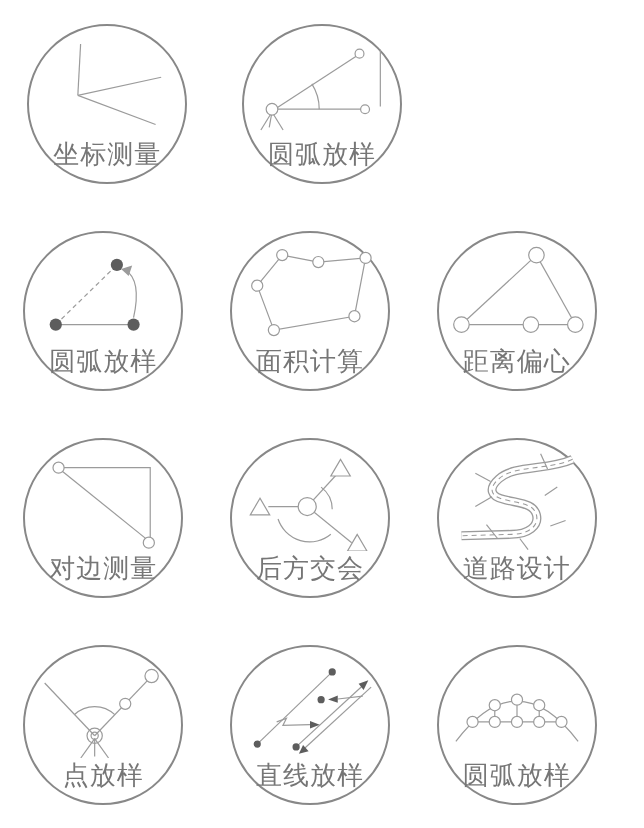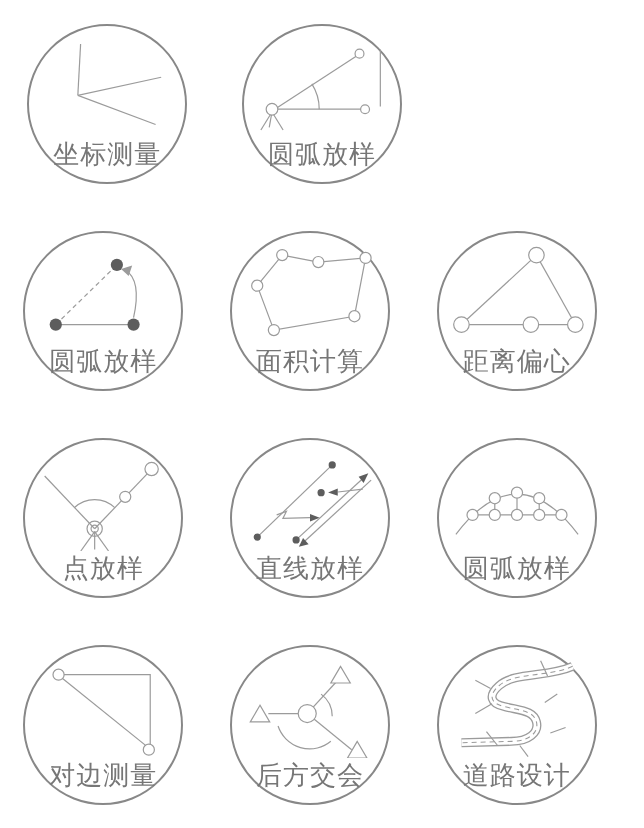--- a/index.html
+++ b/index.html
@@ -122,20 +122,67 @@
         <svg class="icon" viewBox="0 0 100 72" fill="none" stroke="currentColor" stroke-width="1.2">
           <path d="M10,58 L64,8"></path>
           <path d="M64,8 L92,58"></path>
           <path d="M10,58 L92,58"></path>
           <circle cx="10" cy="58" r="5.6" fill="#ffffff"></circle>
           <circle cx="64" cy="8" r="5.6" fill="#ffffff"></circle>
           <circle cx="92" cy="58" r="5.6" fill="#ffffff"></circle>
           <circle cx="60" cy="58" r="5.6" fill="#ffffff"></circle>
         </svg>
         <div class="lbl">距离偏心</div>
+      </div>
+    </div>
+  </div>
+
+  <div class="row">
+    <div class="cell">
+      <div class="tile">
+        <svg class="icon" viewBox="0 0 100 72" fill="none" stroke="currentColor" stroke-width="1.2">
+          <path d="M18,12 L84,12 L84,66"></path>
+          <path d="M20,14 L82,64"></path>
+          <circle cx="18" cy="12" r="4" fill="#ffffff"></circle>
+          <circle cx="83" cy="66" r="4" fill="#ffffff"></circle>
+        </svg>
+        <div class="lbl">对边测量</div>
+      </div>
+    </div>
+    <div class="cell">
+      <div class="tile">
+        <svg class="icon" viewBox="0 0 100 72" fill="none" stroke="currentColor" stroke-width="1.2">
+          <path d="M20,40 L48,40"></path>
+          <path d="M48,40 L70,16"></path>
+          <path d="M48,40 L80,66"></path>
+          <path d="M27,49 A24,24 0 0 0 65,60"></path>
+          <path d="M58,26 A20,20 0 0 1 66,42"></path>
+          <circle cx="48" cy="40" r="6.5" fill="#ffffff"></circle>
+          <polygon points="14,34 7,46 21,46" fill="#ffffff"></polygon>
+          <polygon points="72,6 65,18 79,18" fill="#ffffff"></polygon>
+          <polygon points="84,60 77,72 91,72" fill="#ffffff"></polygon>
+        </svg>
+        <div class="lbl">后方交会</div>
+      </div>
+    </div>
+    <div class="cell">
+      <div class="tile">
+        <svg class="icon" viewBox="0 0 100 72" fill="none" stroke="currentColor" stroke-width="1.2">
+          <path d="M90,6 C72,14 48,10 37,20 C29,27 31,33 41,35 C53,38 62,38 64,46 C66,54 58,60 46,60 L10,61" stroke-width="9"></path>
+          <path d="M90,6 C72,14 48,10 37,20 C29,27 31,33 41,35 C53,38 62,38 64,46 C66,54 58,60 46,60 L10,61" stroke="#ffffff" stroke-width="6.4"></path>
+          <path d="M90,6 C72,14 48,10 37,20 C29,27 31,33 41,35 C53,38 62,38 64,46 C66,54 58,60 46,60 L10,61" stroke-dasharray="5,4" stroke-width="1.1"></path>
+          <path d="M67,2 L72,13"></path>
+          <path d="M20,16 L31,22"></path>
+          <path d="M20,40 L32,33"></path>
+          <path d="M70,32 L79,26"></path>
+          <path d="M74,54 L85,50"></path>
+          <path d="M28,53 L36,63"></path>
+          <path d="M52,63 L58,71"></path>
+        </svg>
+        <div class="lbl">道路设计</div>
       </div>
     </div>
   </div>
 
   <div class="row">
     <div class="cell">
       <div class="tile">
         <svg class="icon" viewBox="0 0 100 72" fill="none" stroke="currentColor" stroke-width="1.2">
           <path d="M44,56 L8,18"></path>
           <path d="M44,56 L88,10"></path>
@@ -186,60 +233,13 @@
           <circle cx="82" cy="46" r="4" fill="#ffffff"></circle>
           <circle cx="34" cy="34" r="4" fill="#ffffff"></circle>
           <circle cx="50" cy="30" r="4" fill="#ffffff"></circle>
           <circle cx="66" cy="34" r="4" fill="#ffffff"></circle>
         </svg>
         <div class="lbl">圆弧放样</div>
       </div>
     </div>
   </div>
 
-  <div class="row">
-    <div class="cell">
-      <div class="tile">
-        <svg class="icon" viewBox="0 0 100 72" fill="none" stroke="currentColor" stroke-width="1.2">
-          <path d="M18,12 L84,12 L84,66"></path>
-          <path d="M20,14 L82,64"></path>
-          <circle cx="18" cy="12" r="4" fill="#ffffff"></circle>
-          <circle cx="83" cy="66" r="4" fill="#ffffff"></circle>
-        </svg>
-        <div class="lbl">对边测量</div>
-      </div>
-    </div>
-    <div class="cell">
-      <div class="tile">
-        <svg class="icon" viewBox="0 0 100 72" fill="none" stroke="currentColor" stroke-width="1.2">
-          <path d="M20,40 L48,40"></path>
-          <path d="M48,40 L70,16"></path>
-          <path d="M48,40 L80,66"></path>
-          <path d="M27,49 A24,24 0 0 0 65,60"></path>
-          <path d="M58,26 A20,20 0 0 1 66,42"></path>
-          <circle cx="48" cy="40" r="6.5" fill="#ffffff"></circle>
-          <polygon points="14,34 7,46 21,46" fill="#ffffff"></polygon>
-          <polygon points="72,6 65,18 79,18" fill="#ffffff"></polygon>
-          <polygon points="84,60 77,72 91,72" fill="#ffffff"></polygon>
-        </svg>
-        <div class="lbl">后方交会</div>
-      </div>
-    </div>
-    <div class="cell">
-      <div class="tile">
-        <svg class="icon" viewBox="0 0 100 72" fill="none" stroke="currentColor" stroke-width="1.2">
-          <path d="M90,6 C72,14 48,10 37,20 C29,27 31,33 41,35 C53,38 62,38 64,46 C66,54 58,60 46,60 L10,61" stroke-width="9"></path>
-          <path d="M90,6 C72,14 48,10 37,20 C29,27 31,33 41,35 C53,38 62,38 64,46 C66,54 58,60 46,60 L10,61" stroke="#ffffff" stroke-width="6.4"></path>
-          <path d="M90,6 C72,14 48,10 37,20 C29,27 31,33 41,35 C53,38 62,38 64,46 C66,54 58,60 46,60 L10,61" stroke-dasharray="5,4" stroke-width="1.1"></path>
-          <path d="M67,2 L72,13"></path>
-          <path d="M20,16 L31,22"></path>
-          <path d="M20,40 L32,33"></path>
-          <path d="M70,32 L79,26"></path>
-          <path d="M74,54 L85,50"></path>
-          <path d="M28,53 L36,63"></path>
-          <path d="M52,63 L58,71"></path>
-        </svg>
-        <div class="lbl">道路设计</div>
-      </div>
-    </div>
-  </div>
-
 </div>
 
 </body></html>

